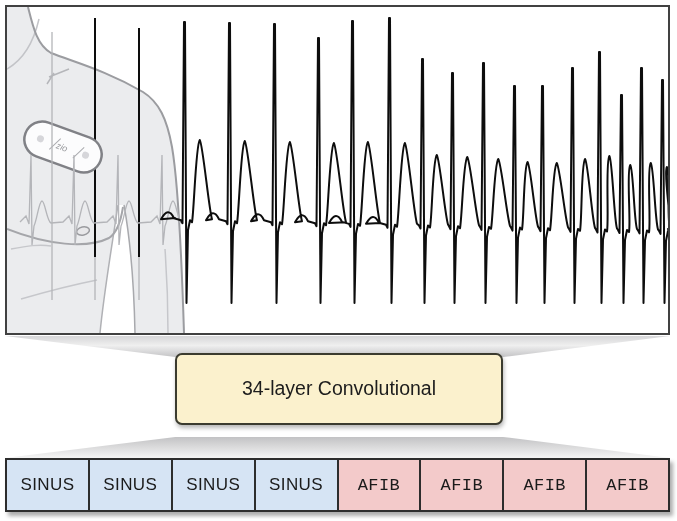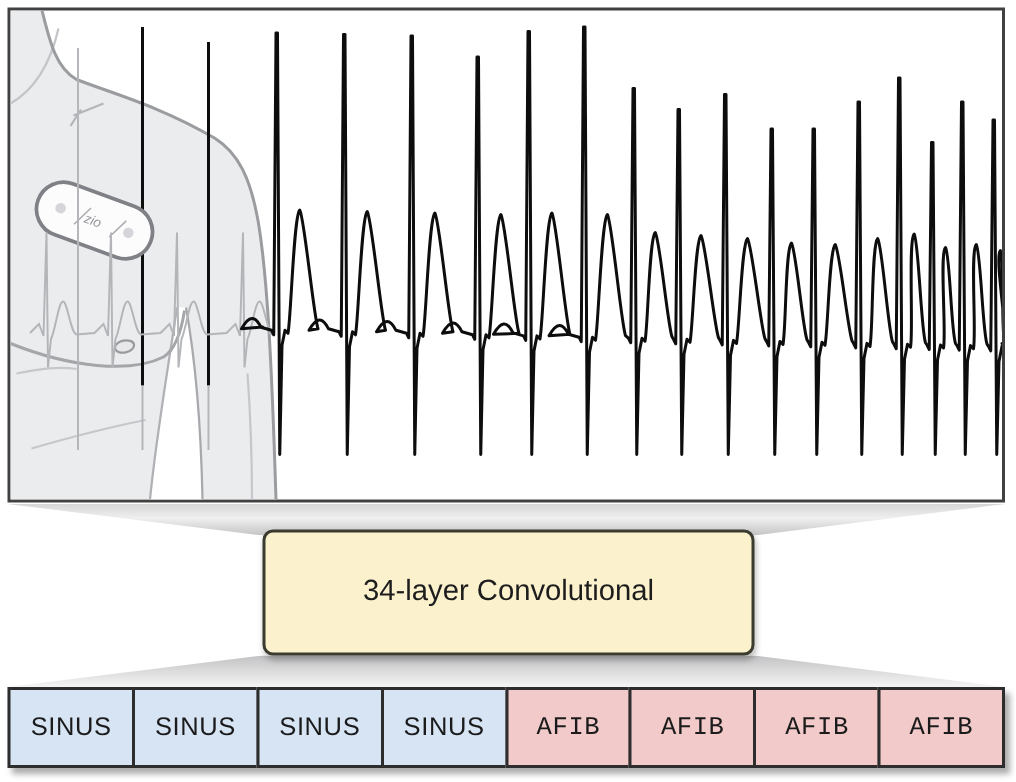--- a/index.html
+++ b/index.html
@@ -14,21 +14,21 @@
   
   .funnel{position:absolute;left:5px;width:665px;height:21px;z-index:1;}
   #funnel-top{top:336px;
     background:linear-gradient(#d6d6d8, #efefef 45%, #c4c4c6);
     clip-path:polygon(0 0,100% 0,74.9% 100%,25.6% 100%);}
   #funnel-bottom{top:437px;
     background:linear-gradient(#c2c2c4, #f5f5f5);
     clip-path:polygon(25.6% 0,74.9% 0,100% 100%,0 100%);}
 
   
-  #cnn-box{position:absolute;left:175px;top:353px;width:328px;height:84px;
+  #cnn-box{position:absolute;left:175px;top:353px;width:328px;height:72px;
            box-sizing:border-box;border:2px solid #3b3b2f;border-radius:7px;
            background:var(--box-bg,#fbf1cd);z-index:4;
            display:flex;flex-direction:column;align-items:center;justify-content:center;
            box-shadow:1px 3px 4px rgba(0,0,0,0.28);}
   #cnn-box .line{font-size:19.5px;line-height:1.32;color:#1d1d1d;text-align:center;}
 
   
   #pred-row{position:absolute;left:5px;top:458px;width:665px;height:54px;display:flex;
             z-index:3;box-shadow:3px 4px 4px rgba(0,0,0,0.33);}
   .cell{flex:1 1 0;box-sizing:border-box;border:2px solid #2d2d2d;

